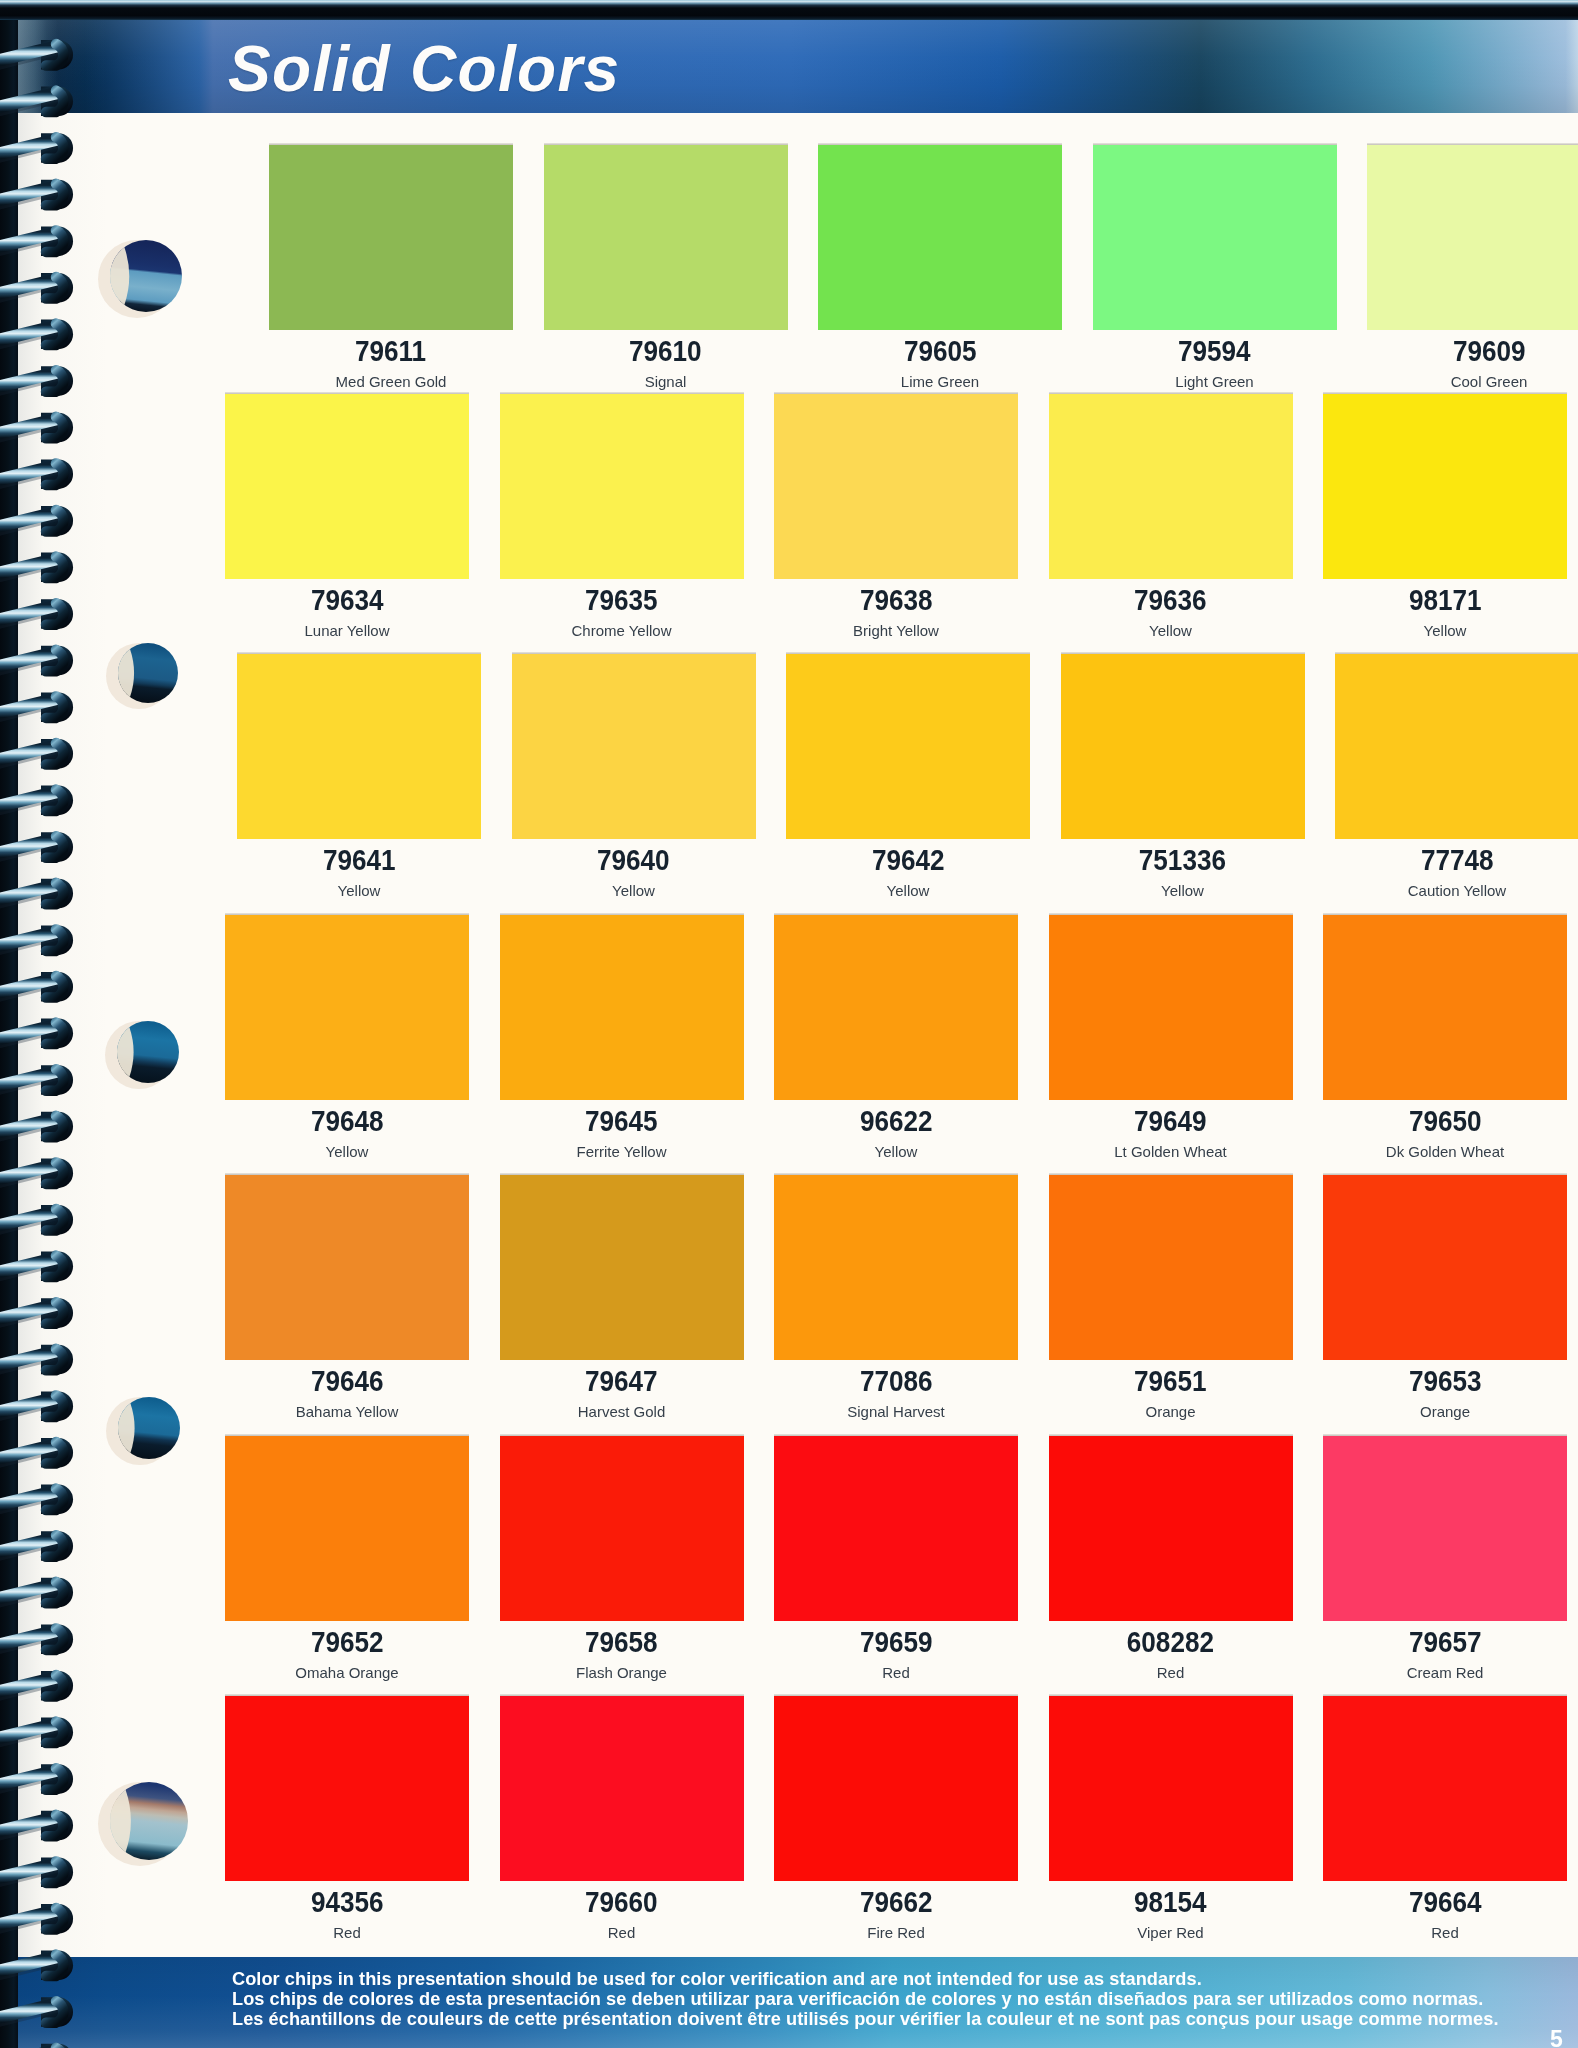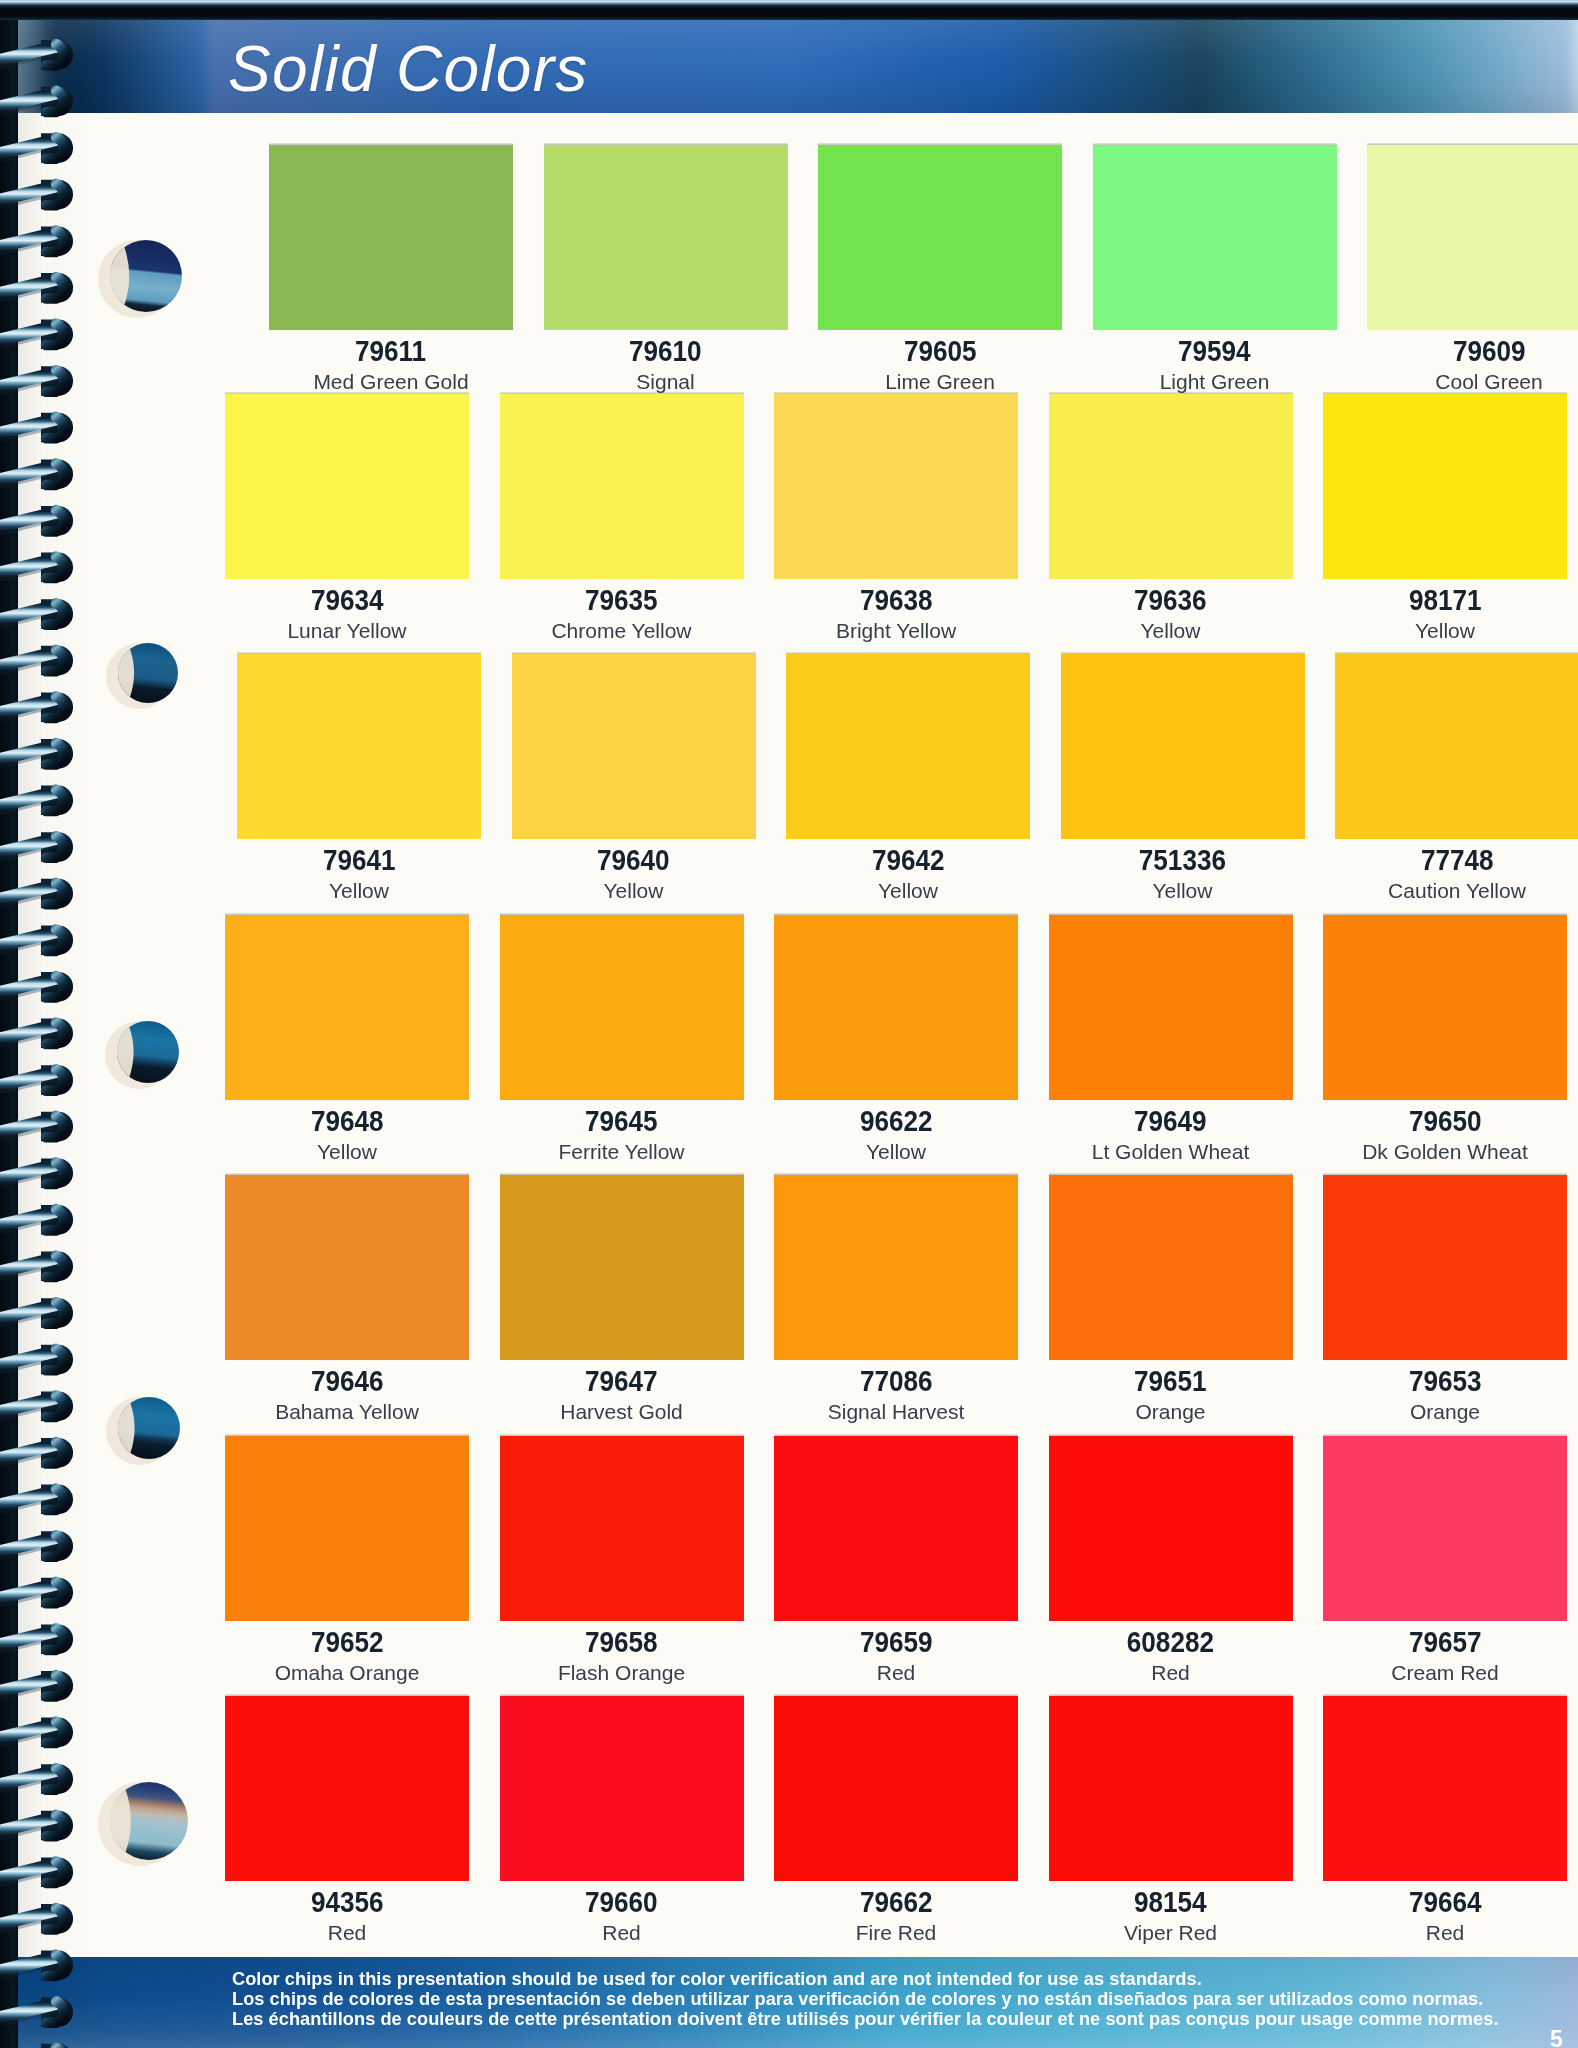--- a/index.html
+++ b/index.html
@@ -26,37 +26,37 @@
        linear-gradient(180deg,rgba(255,255,255,.10) 0%,rgba(255,255,255,.02) 40%,
          rgba(0,0,0,.03) 70%,rgba(0,0,0,.11) 100%),
        linear-gradient(90deg,#031a33 0%,#032b50 4.3%,#2a62a5 11.6%,#456fae 12.5%,
        #3069b3 30%,#2d6ab8 49.5%,#1a5ba8 63%,#17445f 75.8%,#2b6b8e 83%,
        #4d95b4 90.5%,#7eaece 96%,#9cbddc 99.2%,#bdd4e7 100%);}
   .header-clip{position:absolute;left:18px;top:20px;width:1560px;height:93px;overflow:hidden;}
   .header-edge{position:absolute;left:18px;top:20px;width:40px;height:93px;
      background:linear-gradient(90deg,rgba(175,215,232,.48) 0%,rgba(150,200,222,.32) 40%,
         rgba(120,180,205,.12) 72%,rgba(255,255,255,0) 100%);}
   .header-title{position:absolute;left:210px;top:12px;
-     font-size:64px;font-weight:normal;font-style:italic;color:#fdfcfa;
+     font-size:64px;font-weight:bold;font-style:italic;color:#fdfcfa;
      letter-spacing:1.3px;font-family:"Liberation Sans",sans-serif;
      text-shadow:0 1px 2px rgba(0,0,0,.18);}
 
   
   .spiral{position:absolute;left:0;top:0;width:110px;height:2048px;z-index:6;}
   .holes{z-index:5;}
 
   
   .grid{position:absolute;left:225px;top:133px;width:1344px;}
   .row{display:flex;gap:30.5px;position:absolute;left:0;width:1344px;}
   .cell{width:244px;}
   .chip{width:244px;height:185px;box-shadow:0 -1.6px 0 rgba(30,25,10,.22);}
   .code{text-align:center;font-size:29px;font-weight:bold;color:#16222e;
         margin-top:7px;letter-spacing:0px;line-height:29px;height:29px;}
   .code span{display:inline-block;transform:scaleX(.90);transform-origin:center;}
-  .name{text-align:center;font-size:21px;color:#353f4a;margin-top:5px;
+  .name{text-align:center;font-size:15px;color:#353f4a;margin-top:5px;
         line-height:21px;height:21px;}
 
   
   .footer{position:absolute;left:18px;top:1957px;width:1560px;height:91px;
      background:
        linear-gradient(180deg,rgba(0,0,0,.06) 0%,rgba(255,255,255,0) 42%,
          rgba(255,255,255,.08) 82%,rgba(255,255,255,.16) 100%),
        linear-gradient(92deg,#0a4481 0%,#0c4b8b 5.9%,#114f92 16%,#1760a2 30%,
         #2e8bbf 48%,#3ba3cc 56%,#4cafd2 70%,#64b9d8 85%,#86bedd 94%,#9ab8dc 100%);}
   .footer-lines{position:absolute;left:232px;top:1969px;}

